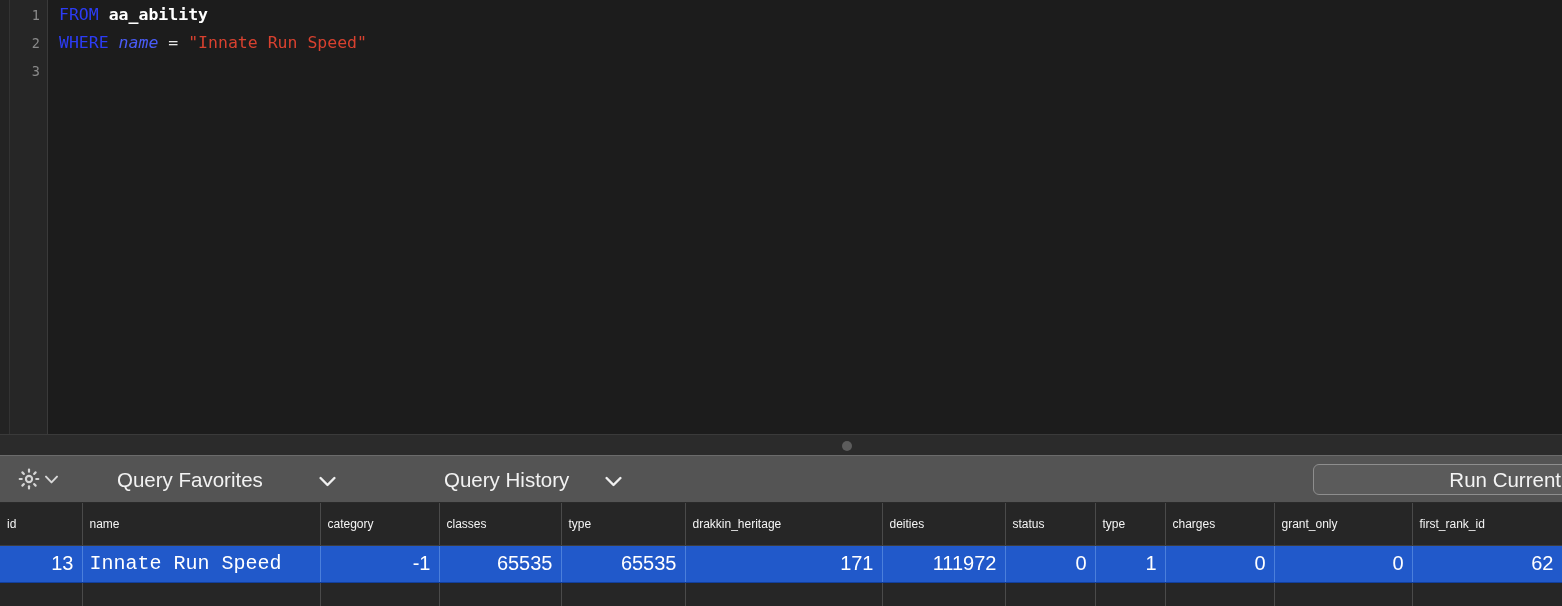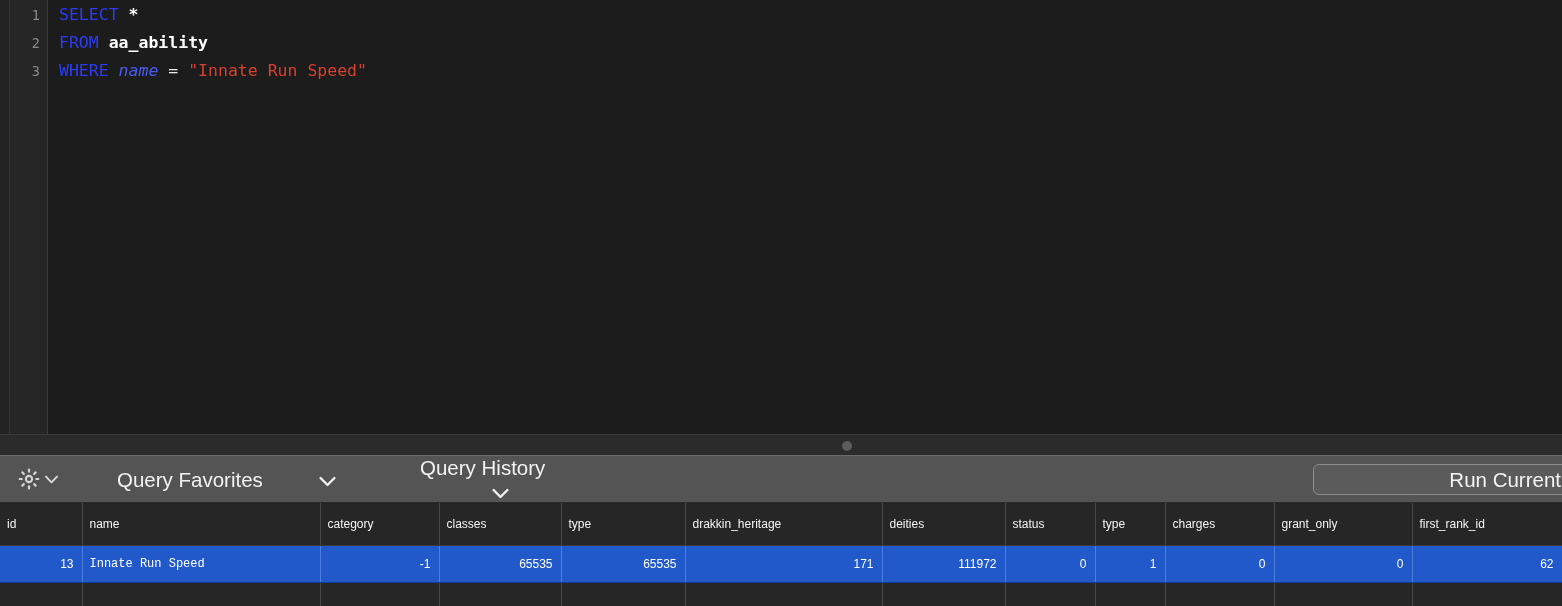--- a/index.html
+++ b/index.html
@@ -131,21 +131,21 @@
     display: flex;
     align-items: center;
     gap: 0;
     color: #f2f2f2;
     font-size: 20.5px;
   }
   .dd-label { white-space: nowrap; }
   .dd-chev { margin-left: 4px; }
 
   #dd-favorites { left: 117px; gap: 28px; }
-  #dd-history   { left: 420px; flex-direction: column; }
+  #dd-history   { left: 444px; }
   #dd-favorites .dd-chev { margin-left: 28px; }
   #dd-history .dd-chev   { margin-left: 36px; }
 
   #run-current {
     position: absolute;
     left: 1313px;
     top: 8px;
     width: 268px;
     height: 31px;
     background: #5b5b5b;
@@ -187,21 +187,21 @@
     padding: 0 6px 0 7px;
     border-right: 1px solid #4a4a4a;
     border-bottom: 1px solid #3d3d3d;
     white-space: nowrap;
     overflow: hidden;
     vertical-align: middle;
   }
 
   table.grid td {
     height: 37px;
-    font-size: 12px;
+    font-size: 20px;
     padding: 0 8px 0 7px;
     border-right: 1px solid #4a4a4a;
     white-space: nowrap;
     overflow: hidden;
     vertical-align: middle;
   }
 
   tr.row-selected td {
     background: #2159ca;
     color: #ffffff;
@@ -228,21 +228,20 @@
   <div id="editor-pane">
     <div class="editor-rail"></div>
 
     <div class="gutter">
       <div class="gutter-line">1</div>
       <div class="gutter-line">2</div>
       <div class="gutter-line">3</div>
     </div>
 
     <div class="code-area" id="code-area">
-        <div class="code-line"><span class="tok-kw">SELECT</span><span class="tok-op"> </span><span class="tok-star">*</span></div>
         <div class="code-line"><span class="tok-kw">FROM</span><span class="tok-op"> </span><span class="tok-table">aa_ability</span></div>
         <div class="code-line"><span class="tok-kw">WHERE</span><span class="tok-op"> </span><span class="tok-col">name</span><span class="tok-op"> = </span><span class="tok-str">"Innate Run Speed"</span></div>
       </div>
   </div>
 
   <div id="splitter">
     <div class="grab-dot"></div>
   </div>
 
   <div id="toolbar">

